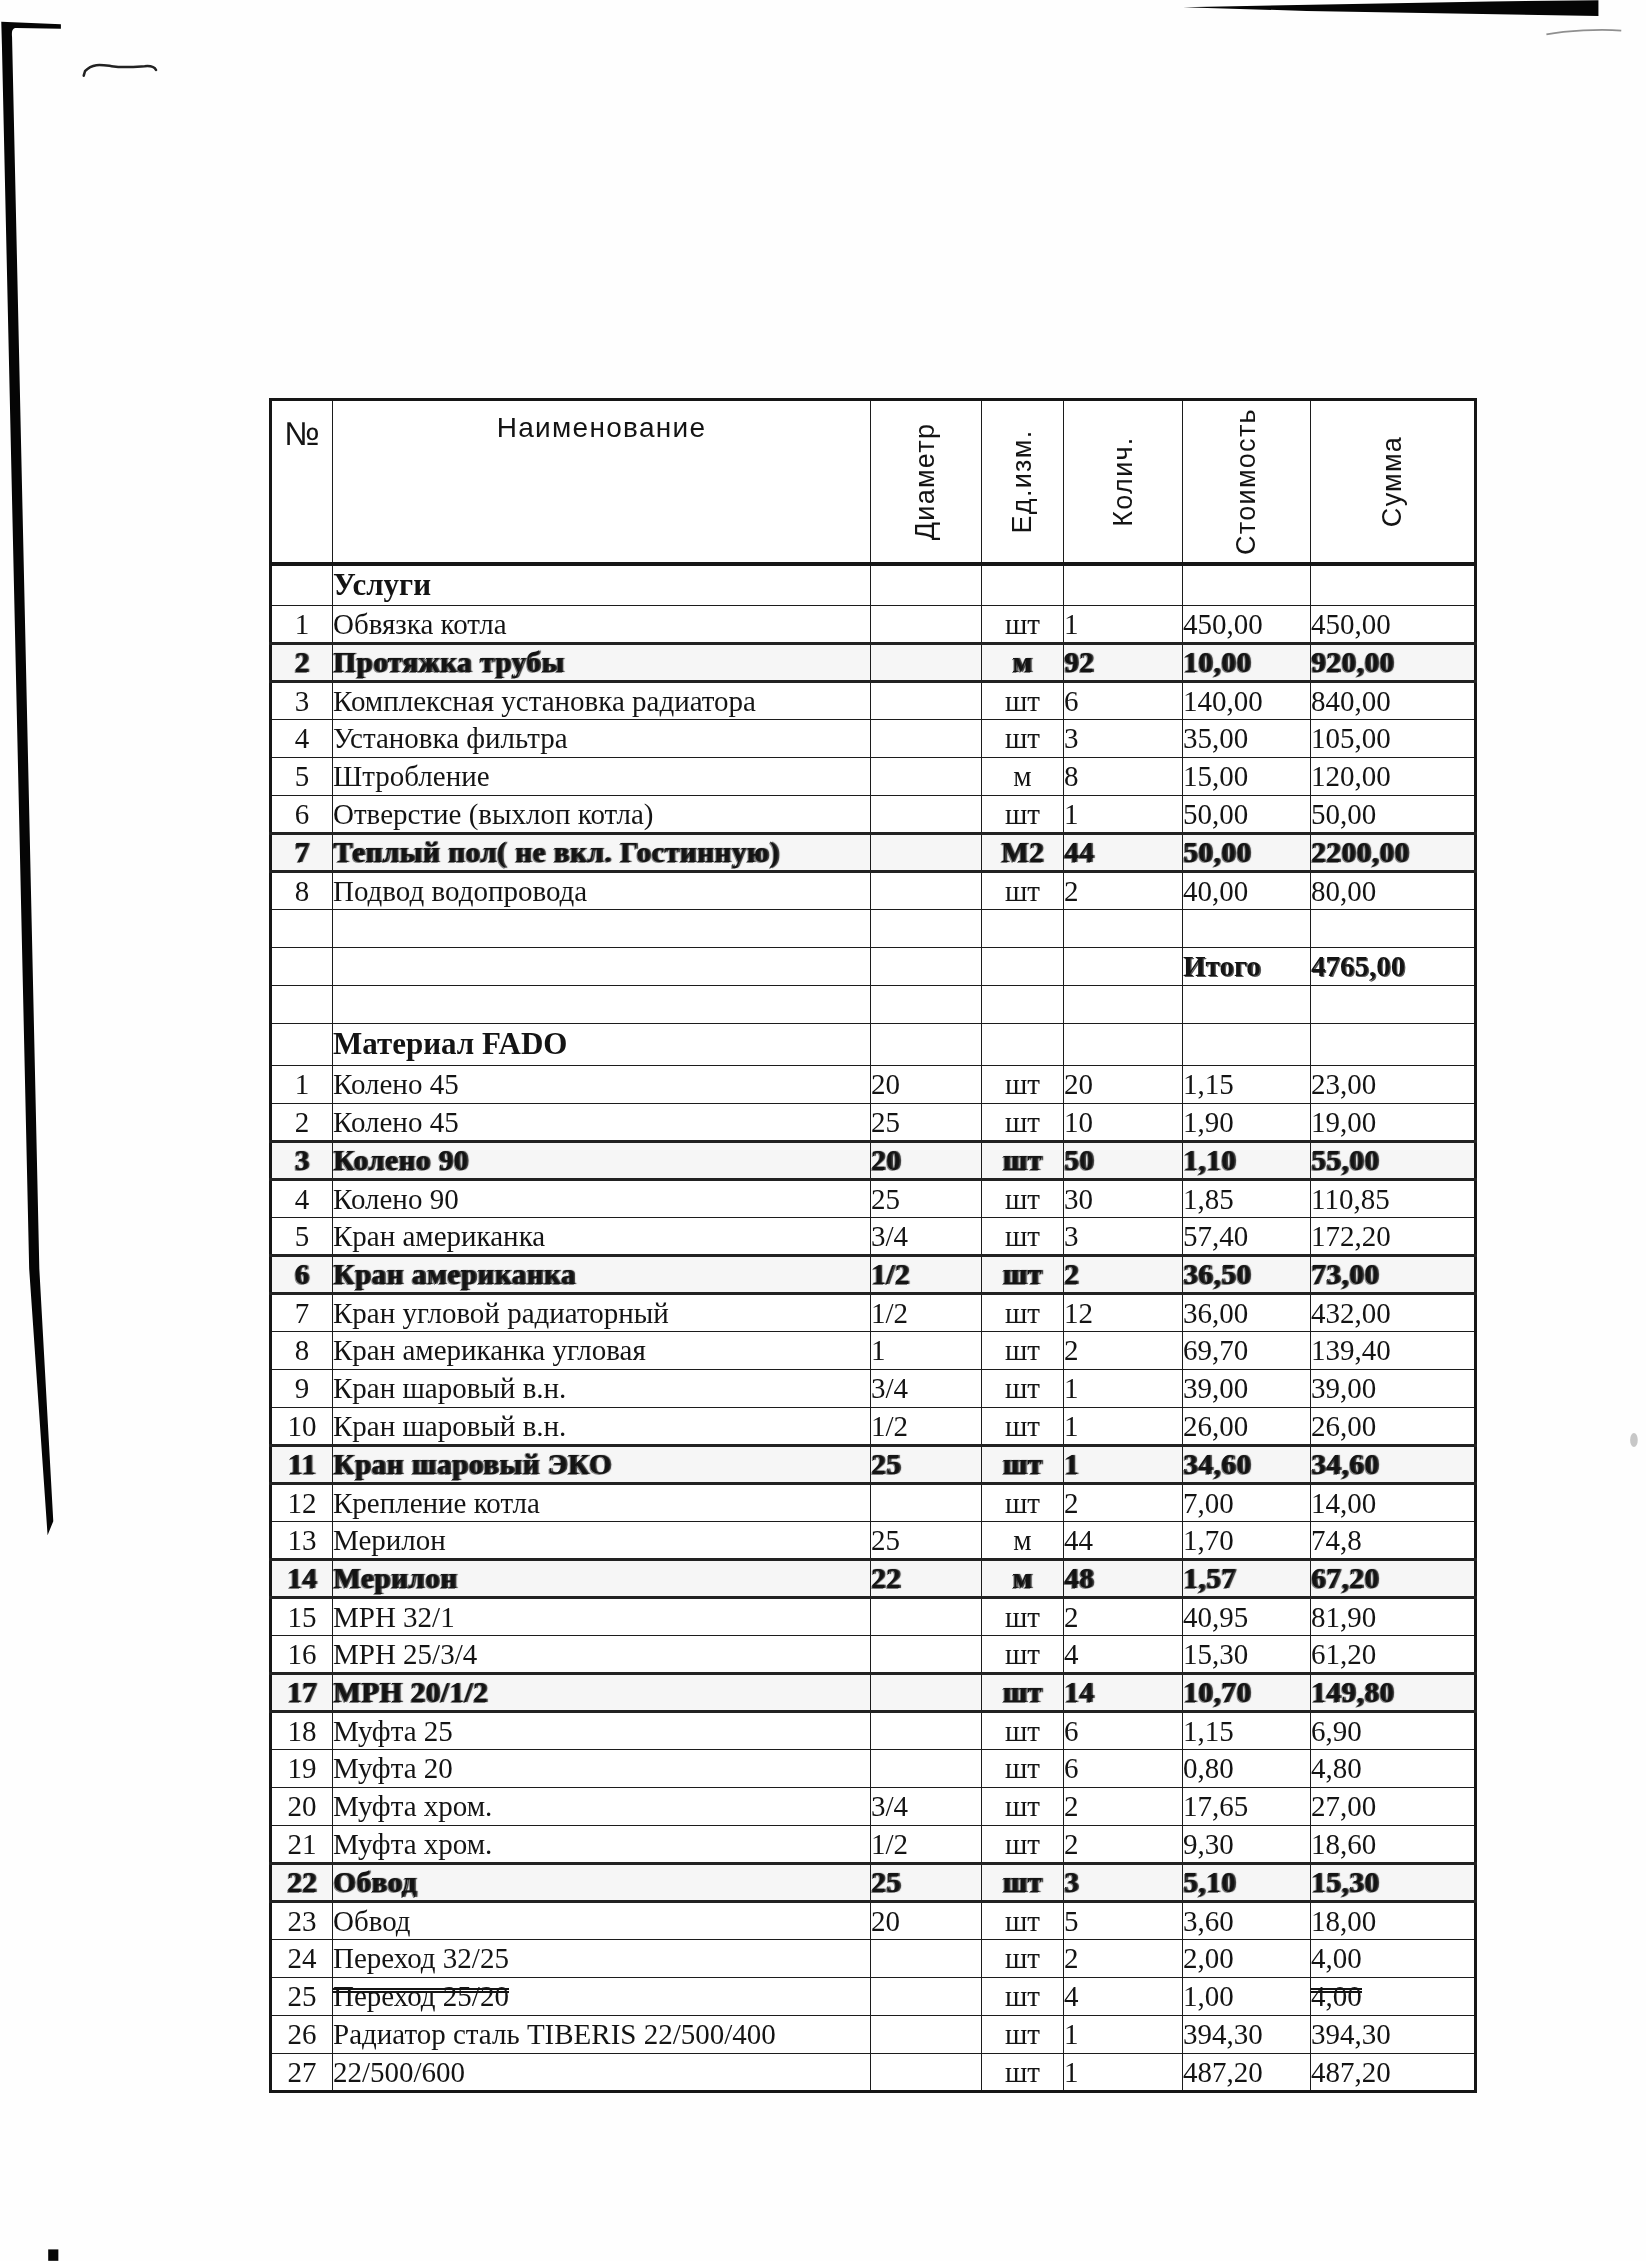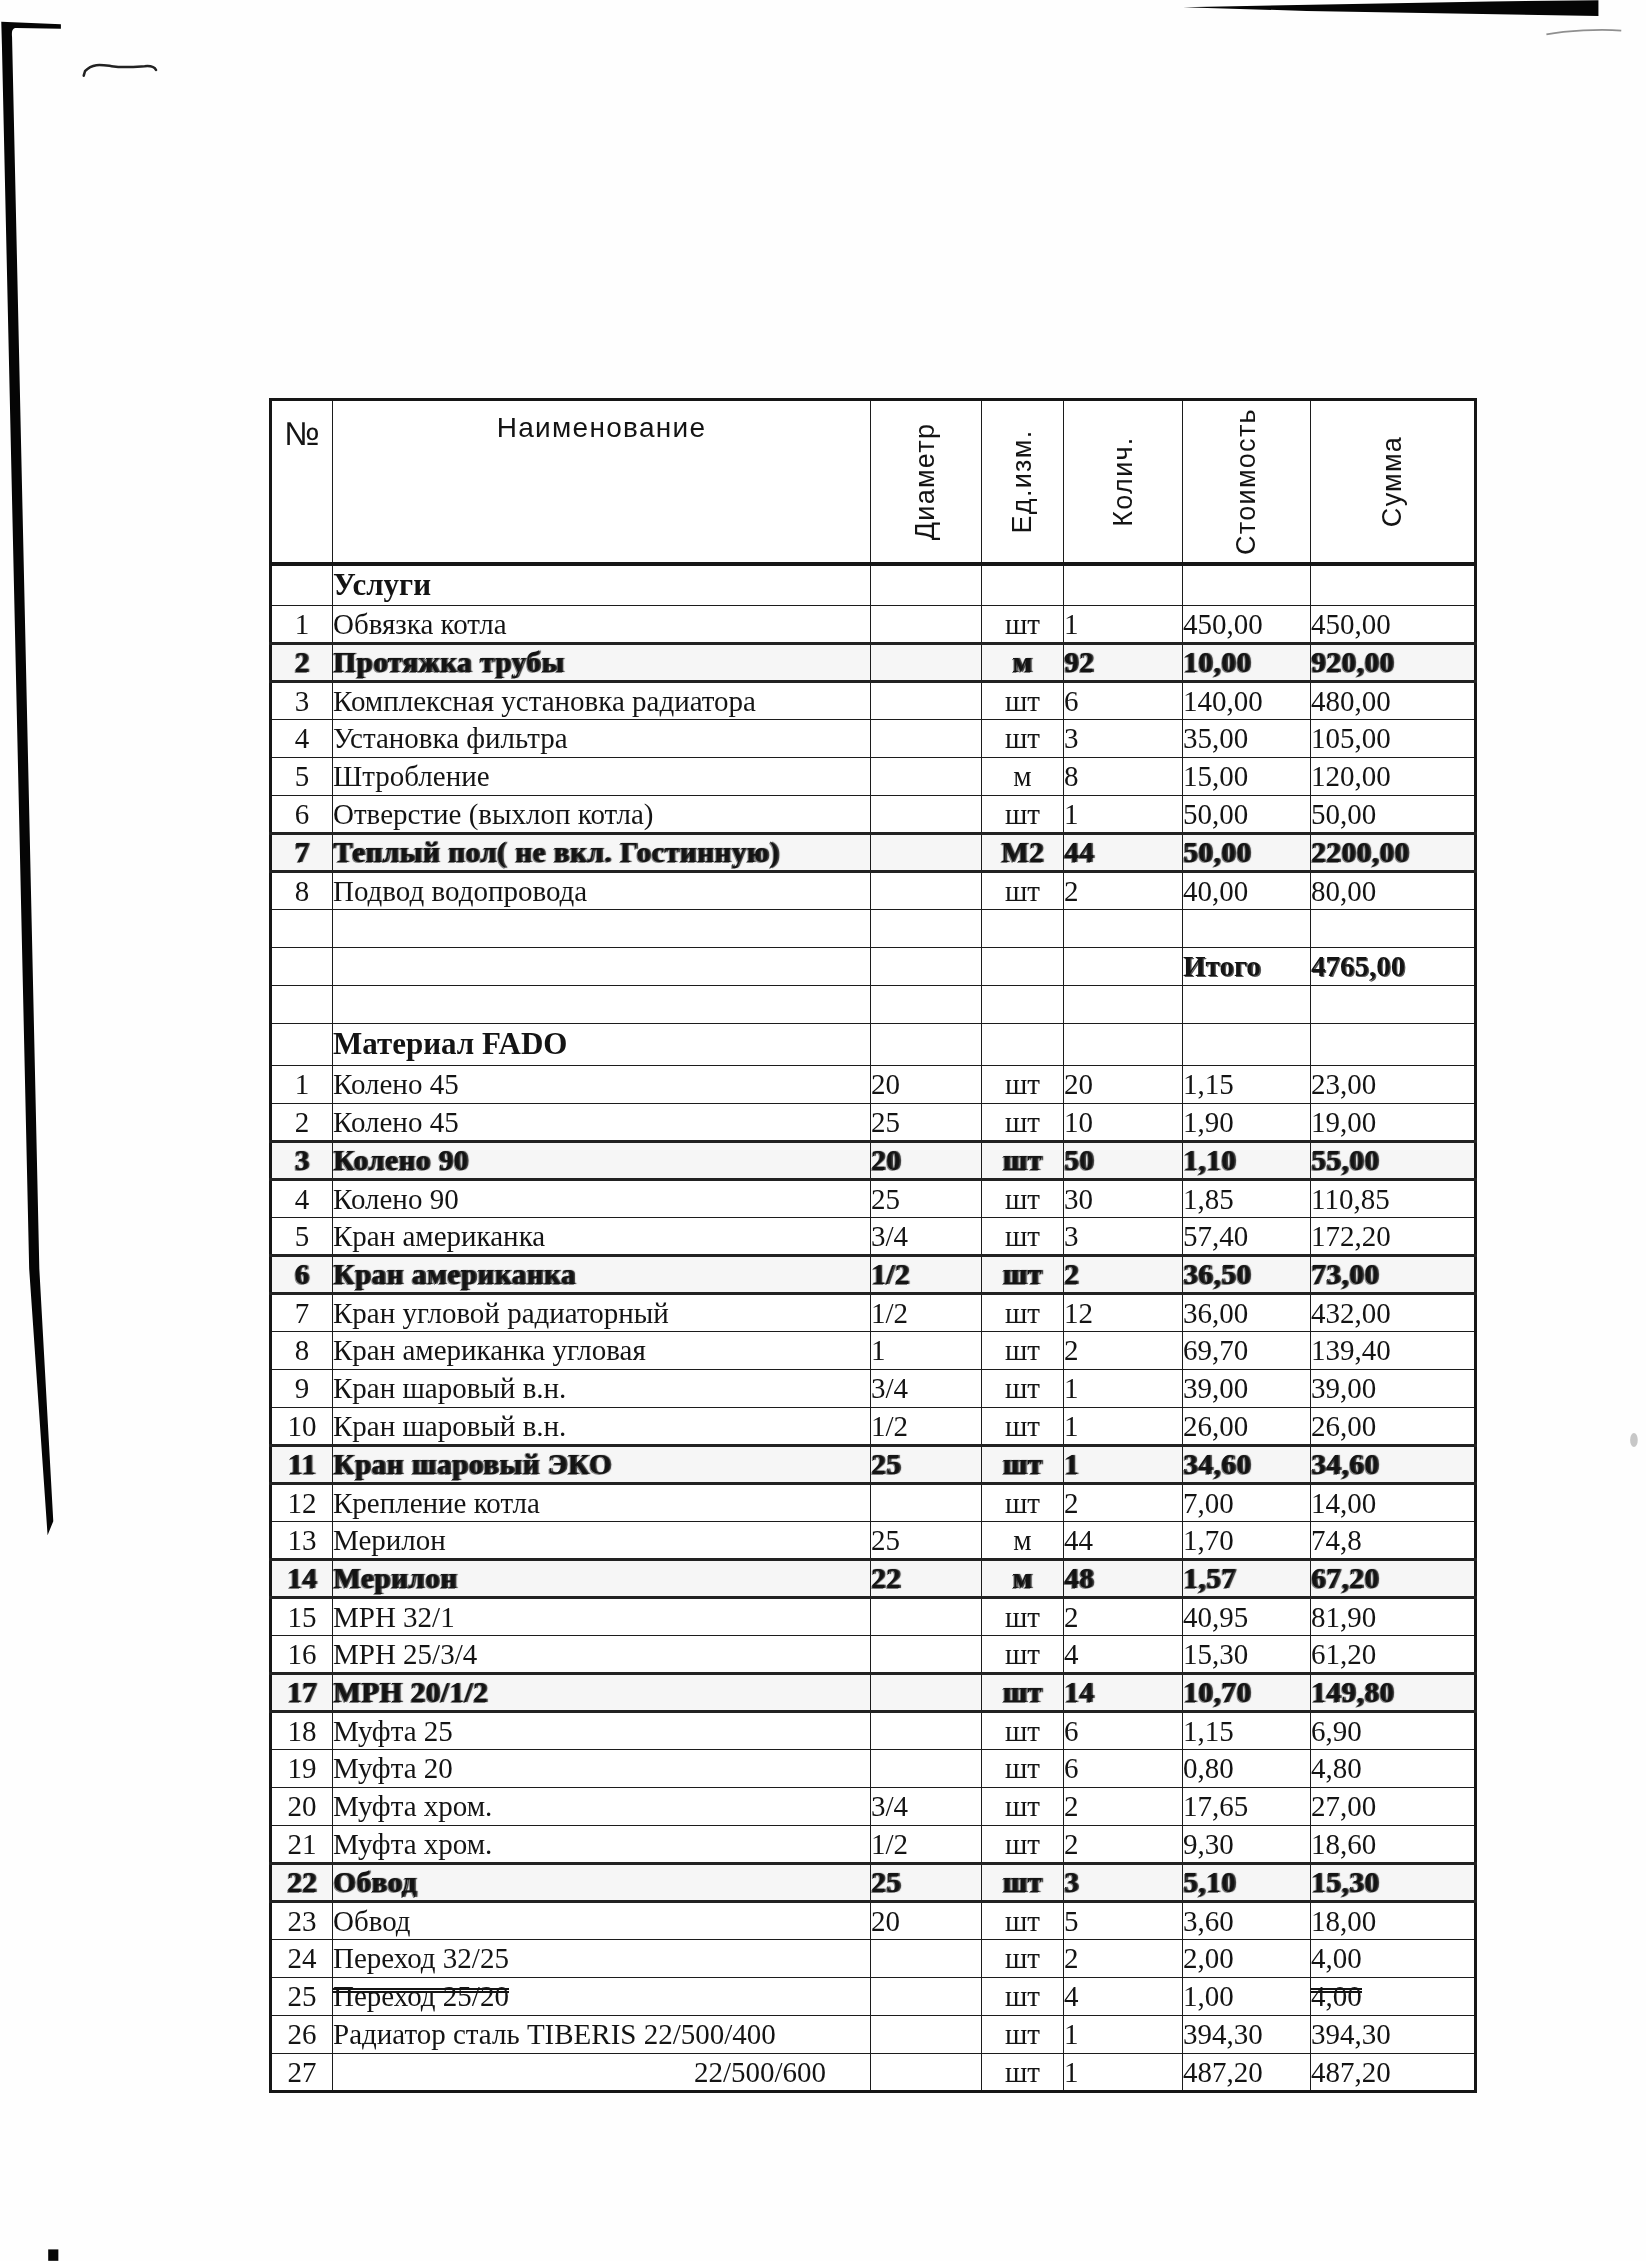--- a/index.html
+++ b/index.html
@@ -27,21 +27,21 @@
   .h-num  { vertical-align:top; text-align:center; padding-top:14px; font-size:33px; }
   .h-name { vertical-align:top; text-align:center; padding-top:11.4px; font-size:28px; letter-spacing:1.3px; }
   .h-vert { vertical-align:middle; text-align:center; padding:0; }
   .vwrap  { display:flex; width:100%; height:160px; align-items:center; justify-content:center; }
   .vtext  { display:inline-block; transform:rotate(-90deg); white-space:nowrap;
             font-size:27px; letter-spacing:1.3px; }
 
   .doc td { font-size:29px; line-height:1.05; white-space:nowrap; padding:0; }
   .c-num   { text-align:center; }
   .c-name  { padding-left:14px; }
-  .c-name.right { text-align:right; padding-right:44px; }
+  .c-name.right { padding-right:44px; }
   .c-dia   { padding-left:19px; }
   .c-unit  { text-align:center; font-size:27px;margin-top:32px; }
   .c-qty   { padding-left:15px; }
   .c-price { padding-left:16.5px; }
   .c-sum   { padding-left:16.5px; }
 
   tr.section .c-name { text-align:left; padding:0; font-weight:bold; font-size:31px; }
   tr.total .c-price, tr.total .c-sum {
     font-weight:bold;
     text-shadow:1.3px 0.6px 0.6px rgba(0,0,0,.65);
@@ -147,21 +147,21 @@
           <td class="c-price">10,00</td>
           <td class="c-sum">920,00</td>
         </tr>
         <tr class="item">
           <td class="c-num">3</td>
           <td class="c-name">Комплексная установка радиатора</td>
           <td class="c-dia"></td>
           <td class="c-unit">шт</td>
           <td class="c-qty">6</td>
           <td class="c-price">140,00</td>
-          <td class="c-sum">480,00</td>
+          <td class="c-sum">840,00</td>
         </tr>
         <tr class="item">
           <td class="c-num">4</td>
           <td class="c-name">Установка фильтра</td>
           <td class="c-dia"></td>
           <td class="c-unit">шт</td>
           <td class="c-qty">3</td>
           <td class="c-price">35,00</td>
           <td class="c-sum">105,00</td>
         </tr>

